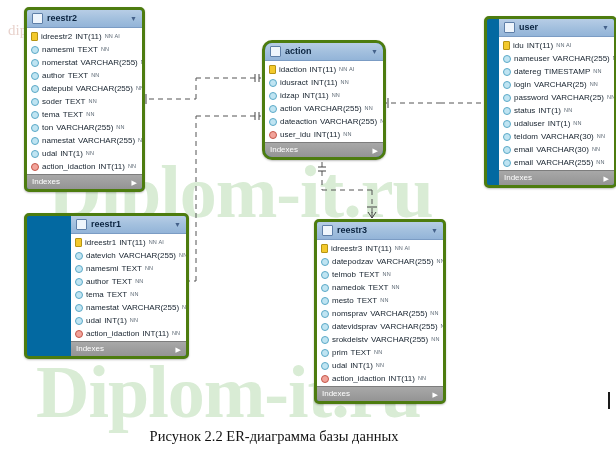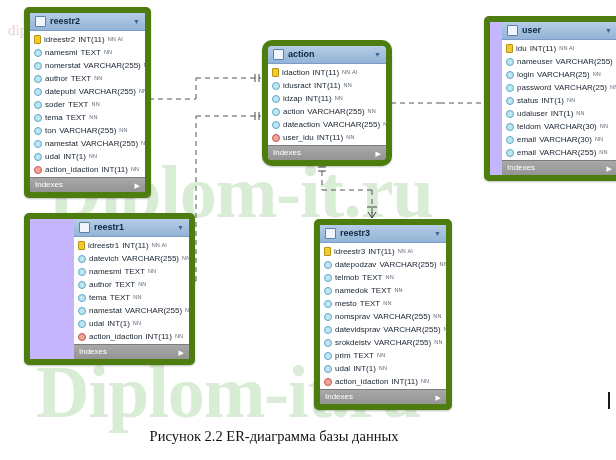--- a/index.html
+++ b/index.html
@@ -51,23 +51,23 @@
     width: 616px;
     height: 460px;
     z-index: 2;
     pointer-events: none;
   }
 
   
   .tbl {
     position: absolute;
     z-index: 3;
-    border: 6px solid #4d7c0f;
+    border: 3px solid #4d7c0f;
     border-radius: 5px;
-    background: #c4b5fd;
+    background: #0369a1;
     box-shadow: 0 1px 2px rgba(0,0,0,.25);
     overflow: hidden;
   }
   .tbl-head {
     height: 17px;
     display: flex;
     align-items: center;
     gap: 4px;
     padding: 0 5px;
     background: linear-gradient(to bottom, #b7cde6 0%, #a3c0de 50%, #93b4d8 100%);
@@ -375,20 +375,26 @@
         <span class="cflag">NN AI</span>
       </div>
     <div class="col">
         <span class="dot norm"></span>
         <span class="cname">nameuser</span>
         <span class="ctype">VARCHAR(255)</span>
         <span class="cflag">NN</span>
       </div>
     <div class="col">
         <span class="dot norm"></span>
+        <span class="cname">datereg</span>
+        <span class="ctype">TIMESTAMP</span>
+        <span class="cflag">NN</span>
+      </div>
+    <div class="col">
+        <span class="dot norm"></span>
         <span class="cname">login</span>
         <span class="ctype">VARCHAR(25)</span>
         <span class="cflag">NN</span>
       </div>
     <div class="col">
         <span class="dot norm"></span>
         <span class="cname">password</span>
         <span class="ctype">VARCHAR(25)</span>
         <span class="cflag">NN</span>
       </div>

